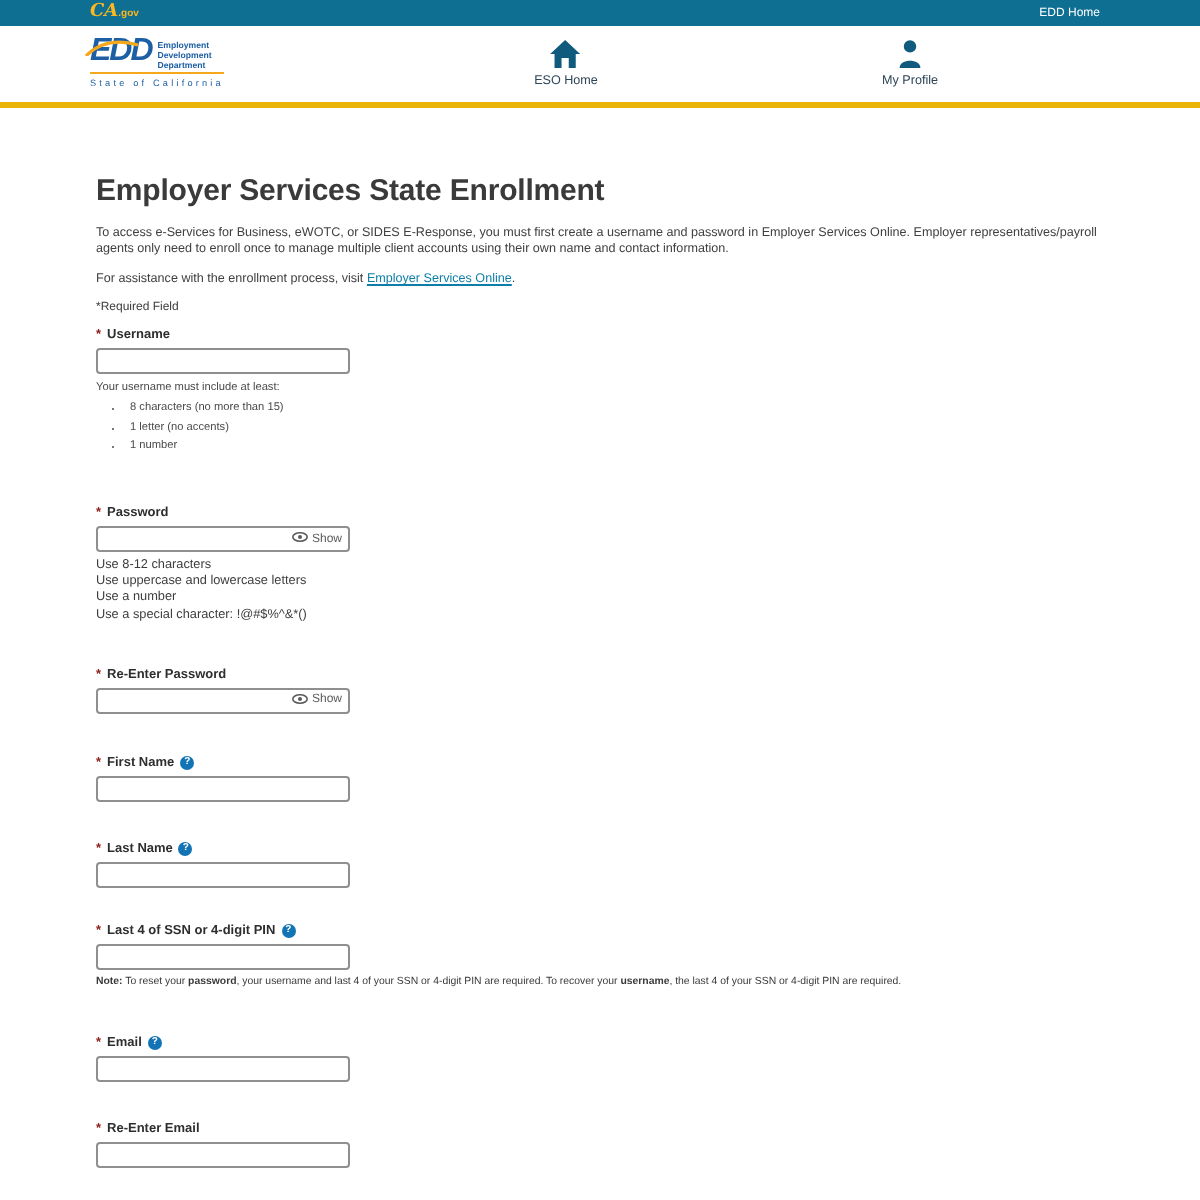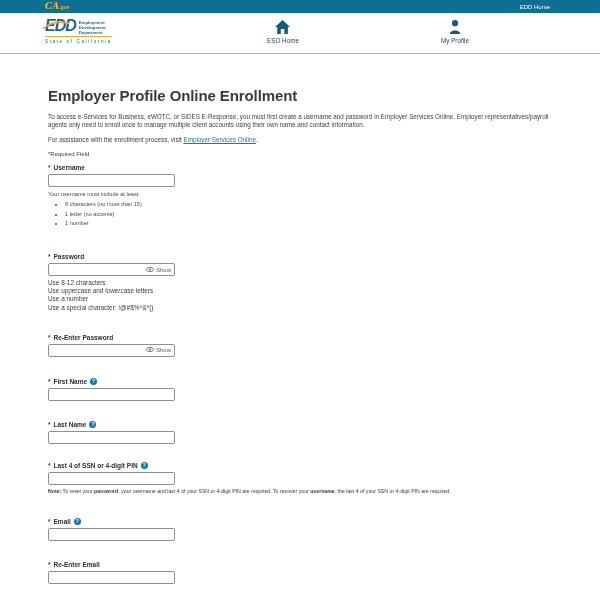--- a/index.html
+++ b/index.html
@@ -8,21 +8,21 @@
 
   
   .utility-bar { height:13px; background:#0e6f92; display:flex; align-items:center;
     justify-content:space-between; padding:0 50px 0 45px; }
   .ca-logo { color:#fdb81e; font-family:"DejaVu Serif", serif; font-style:italic;
     font-weight:bold; font-size:9px; line-height:10px; cursor:pointer; }
   .ca-logo .gov { font-size:5px; font-family:"Liberation Sans", sans-serif; font-style:normal; }
   .edd-home-link { color:#ffffff; font-size:6px; cursor:pointer; }
 
   
-  .navbar { height:41px; background:#fff; border-bottom:1px solid #eab308; position:relative; }
+  .navbar { height:41px; background:#fff; border-bottom:3px solid #eab308; position:relative; }
   .edd-logo { position:absolute; left:45px; top:6px; cursor:pointer; }
   .edd-logo-main { display:flex; align-items:flex-start; gap:3px; position:relative; }
   .edd-arc { position:absolute; left:-3px; top:-4px; }
   .edd-text { font-size:16px; font-weight:bold; font-style:italic; color:#1d5fa5;
     line-height:14px; letter-spacing:-1px; }
   .edd-lines { font-size:4.3px; font-weight:bold; color:#1d5fa5; line-height:5px; padding-top:1px; }
   .edd-tagline { font-size:4.6px; color:#1d5fa5; letter-spacing:1.6px; white-space:nowrap;
     border-top:1.5px solid #f5a81c; margin-top:1px; padding-top:1.5px; }
 
   .nav-item { position:absolute; top:7px; transform:translateX(-50%); text-align:center; cursor:pointer; }
@@ -109,21 +109,21 @@
           <circle cx="6" cy="3.2" r="3.1" fill="#0f5a7d"></circle>
           <path d="M0.8 14 C0.8 9.2 11.2 9.2 11.2 14 Z" fill="#0f5a7d"></path>
         </svg>
     </span>
     <div class="nav-label">My Profile</div>
   </div>
 </div>
 
 <div class="content">
 
-  <h1 class="page-title">Employer Profile Online Enrollment</h1>
+  <h1 class="page-title">Employer Services State Enrollment</h1>
 
   <p class="intro">To access e-Services for Business, eWOTC, or SIDES E-Response, you must first create a username and password in Employer Services Online. Employer representatives/payroll agents only need to enroll once to manage multiple client accounts using their own name and contact information.</p>
 
   <p class="assist"><span>For assistance with the enrollment process, visit </span><span class="link">Employer Services Online</span><span>.</span></p>
 
   <p class="required-note">*Required Field</p>
 
   <div class="f-username">
     <div class="label-row">
         <span class="req">*</span>

